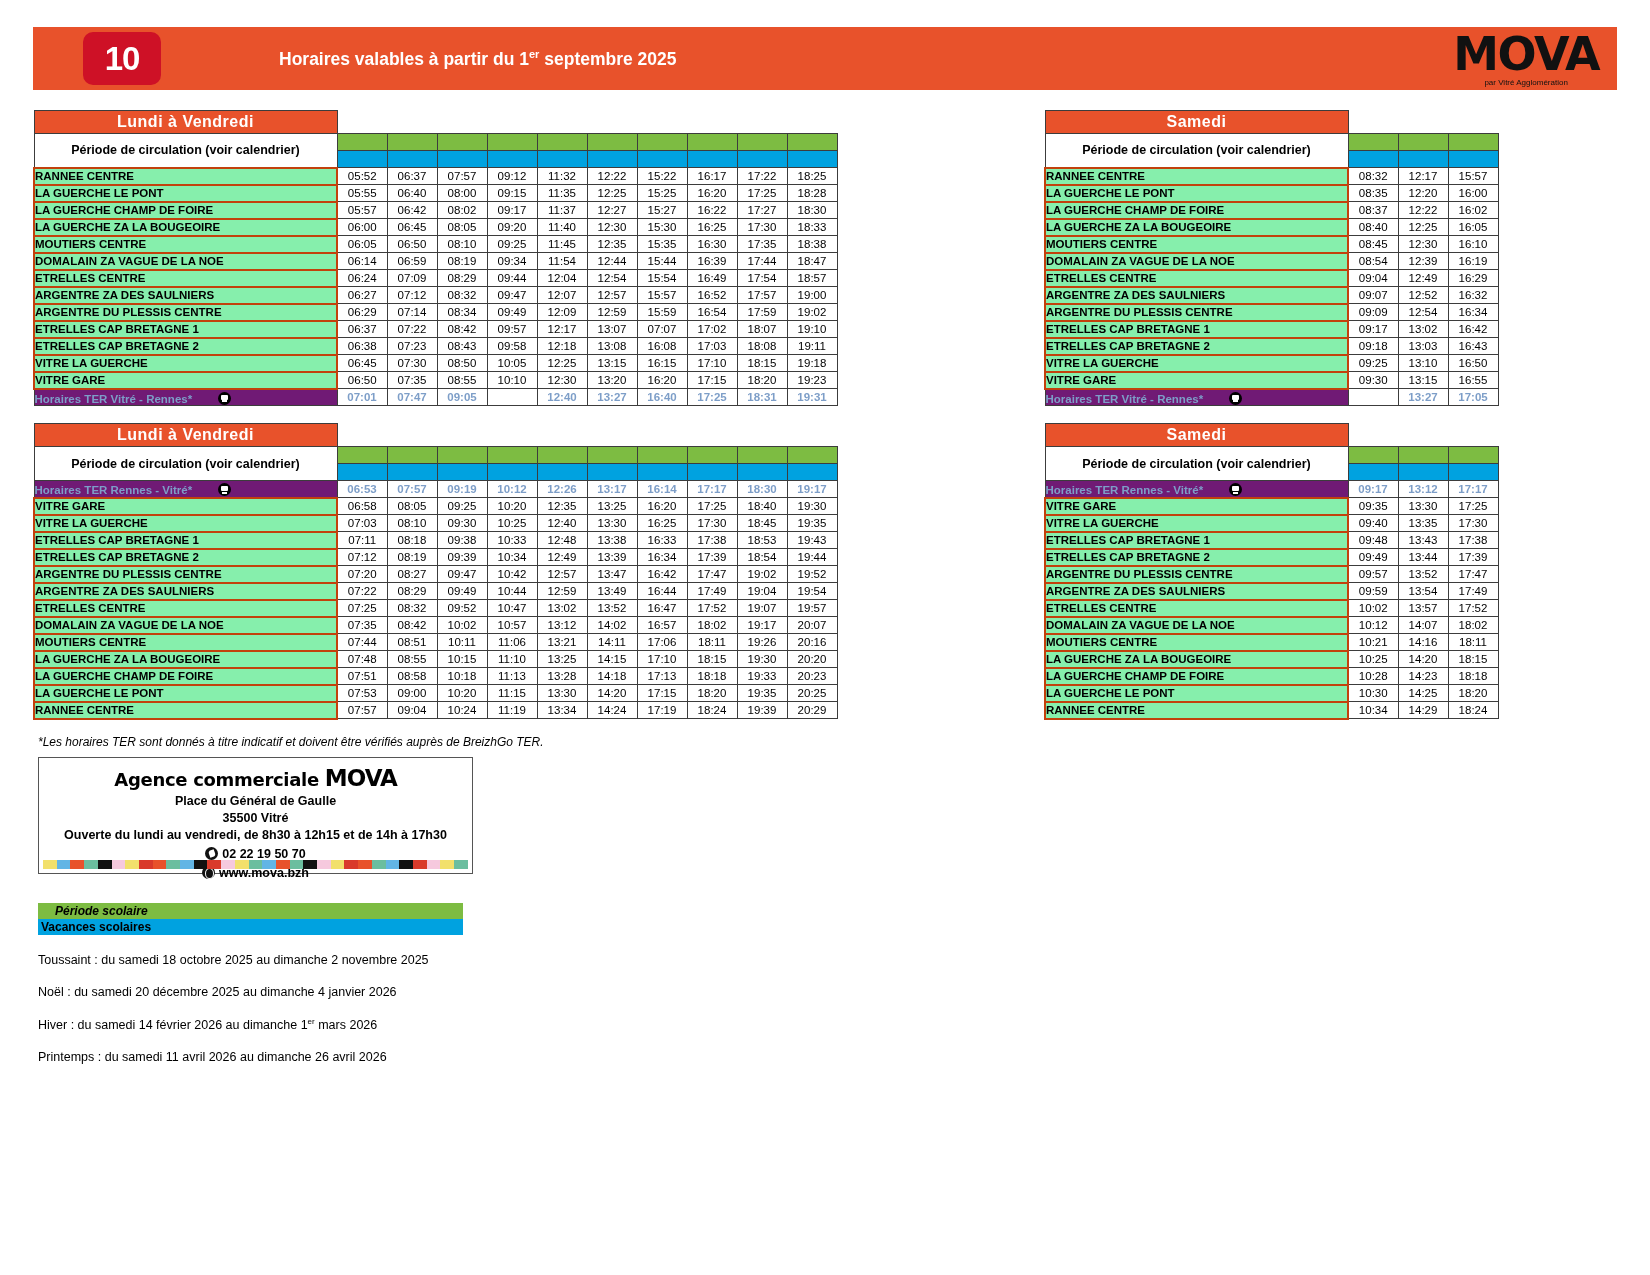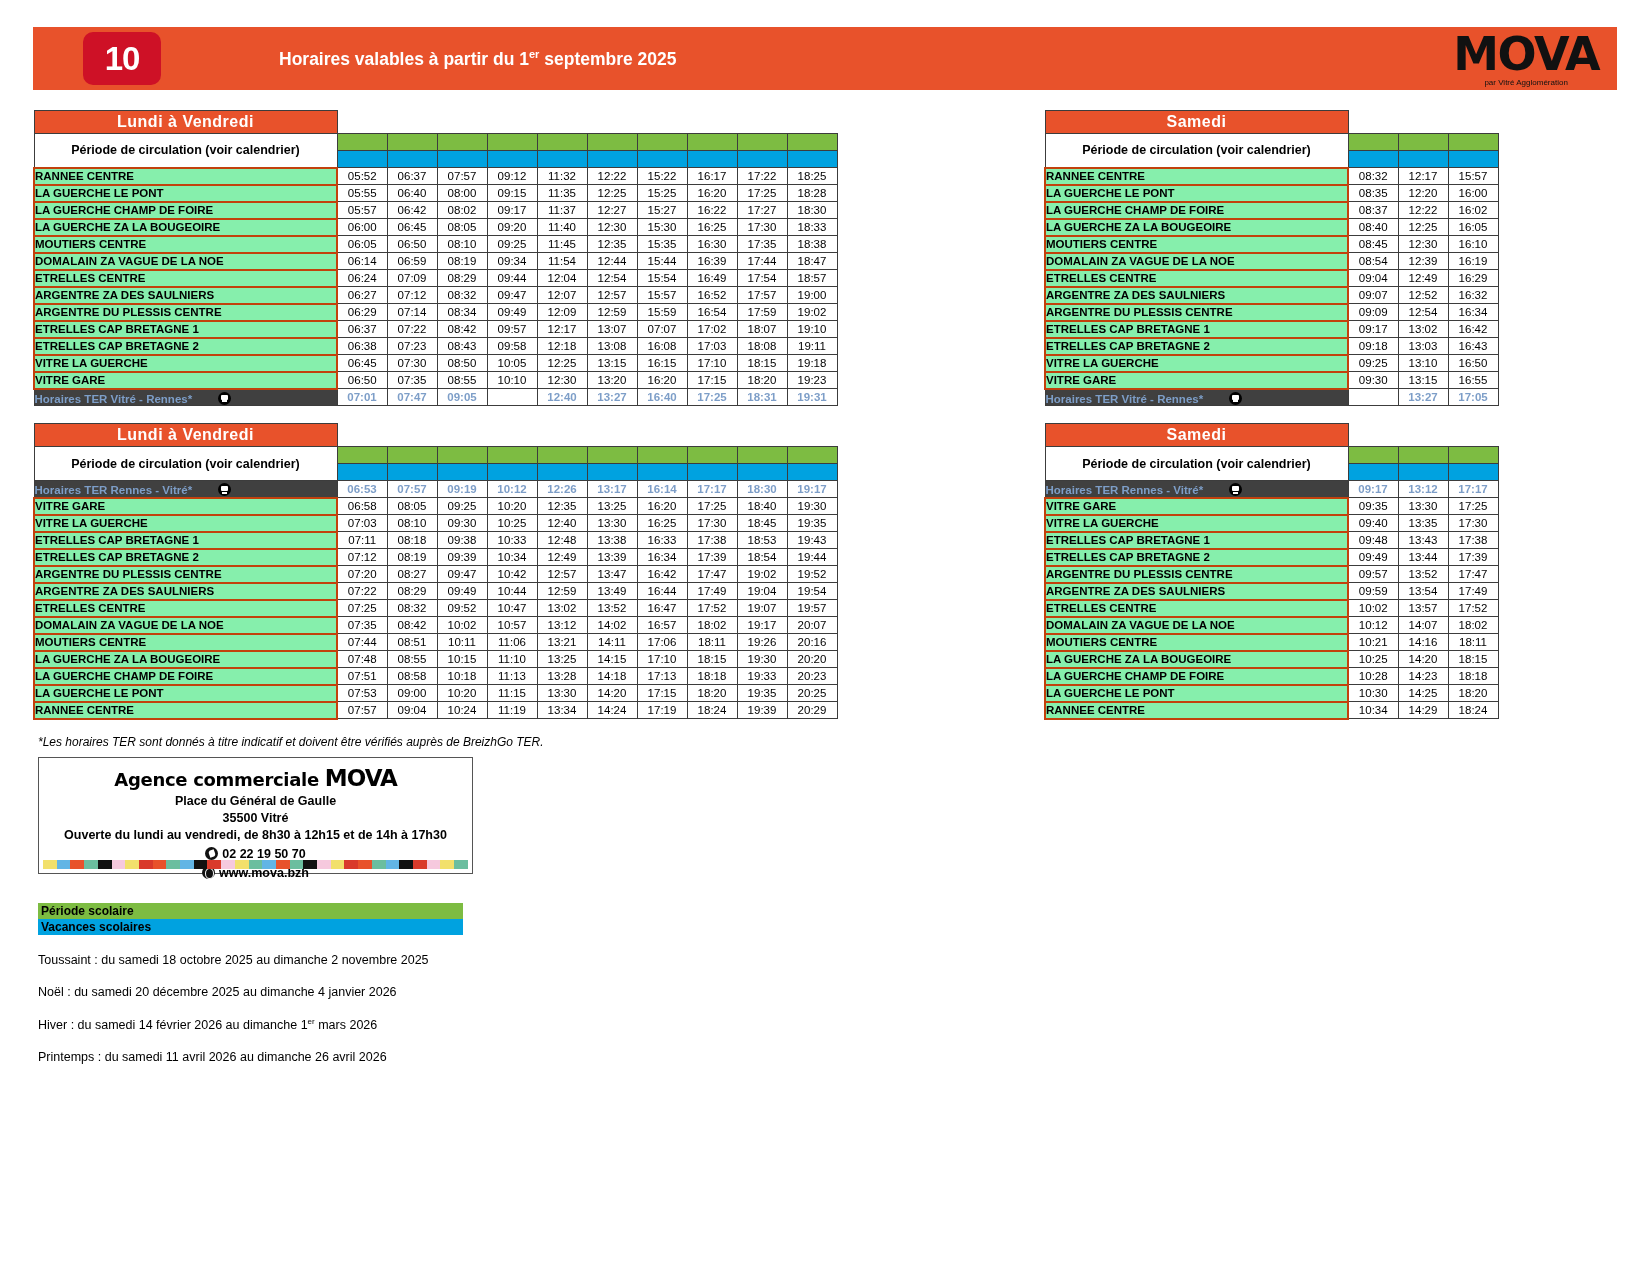--- a/index.html
+++ b/index.html
@@ -73,21 +73,21 @@
     border: 2px solid #c2410c; background: #86efac;
     white-space: nowrap; overflow: hidden;
   }
   .timecell {
     font-size: 11.5px; color: #000000; text-align: center;
     height: 17px; border: 1px solid #3c3c3c; background: #ffffff;
   }
   .ter-label {
     font-size: 11.5px; font-weight: bold; color: #7D9EC8;
     height: 17px; padding-left: 4px;
-    border: 1px solid #3c3c3c; background: #404040; white-space: nowrap;
+    border: 1px solid #3c3c3c; background: #701a75; white-space: nowrap;
   }
   .ter-time {
     font-size: 11.5px; font-weight: bold; color: #7D9EC8; text-align: center;
     height: 17px; border: 1px solid #3c3c3c; background: #ffffff;
   }
   .train-icon {
     display: inline-block; width: 13px; height: 13px; border-radius: 50%;
     background: #000000; color: #ffffff; margin-left: 26px;
     position: relative; top: 2px;
   }
@@ -137,21 +137,21 @@
   .colorbar {
     position: absolute; left: 4px; right: 4px; bottom: 4px; height: 9px;
     display: flex;
   }
   .colorbar span { flex: 1 1 auto; }
 
   
   .legend { position: absolute; left: 38px; top: 903px; width: 425px; }
   .leg-green {
     background: #7DBC42; height: 16px; font-size: 12px; font-weight: bold;
-    color: #000000; padding-left: 3px; line-height: 16px;
+    color: #000000; padding-left: 17px; line-height: 16px; font-style: italic;
   }
   .leg-blue {
     background: #00A2E0; height: 16px; font-size: 12px; font-weight: bold;
     color: #000000; padding-left: 3px; line-height: 16px;
   }
   .vac-line { font-size: 12.5px; color: #000000; margin-top: 18px; }
 </style>
 </head>
 <body>
 

